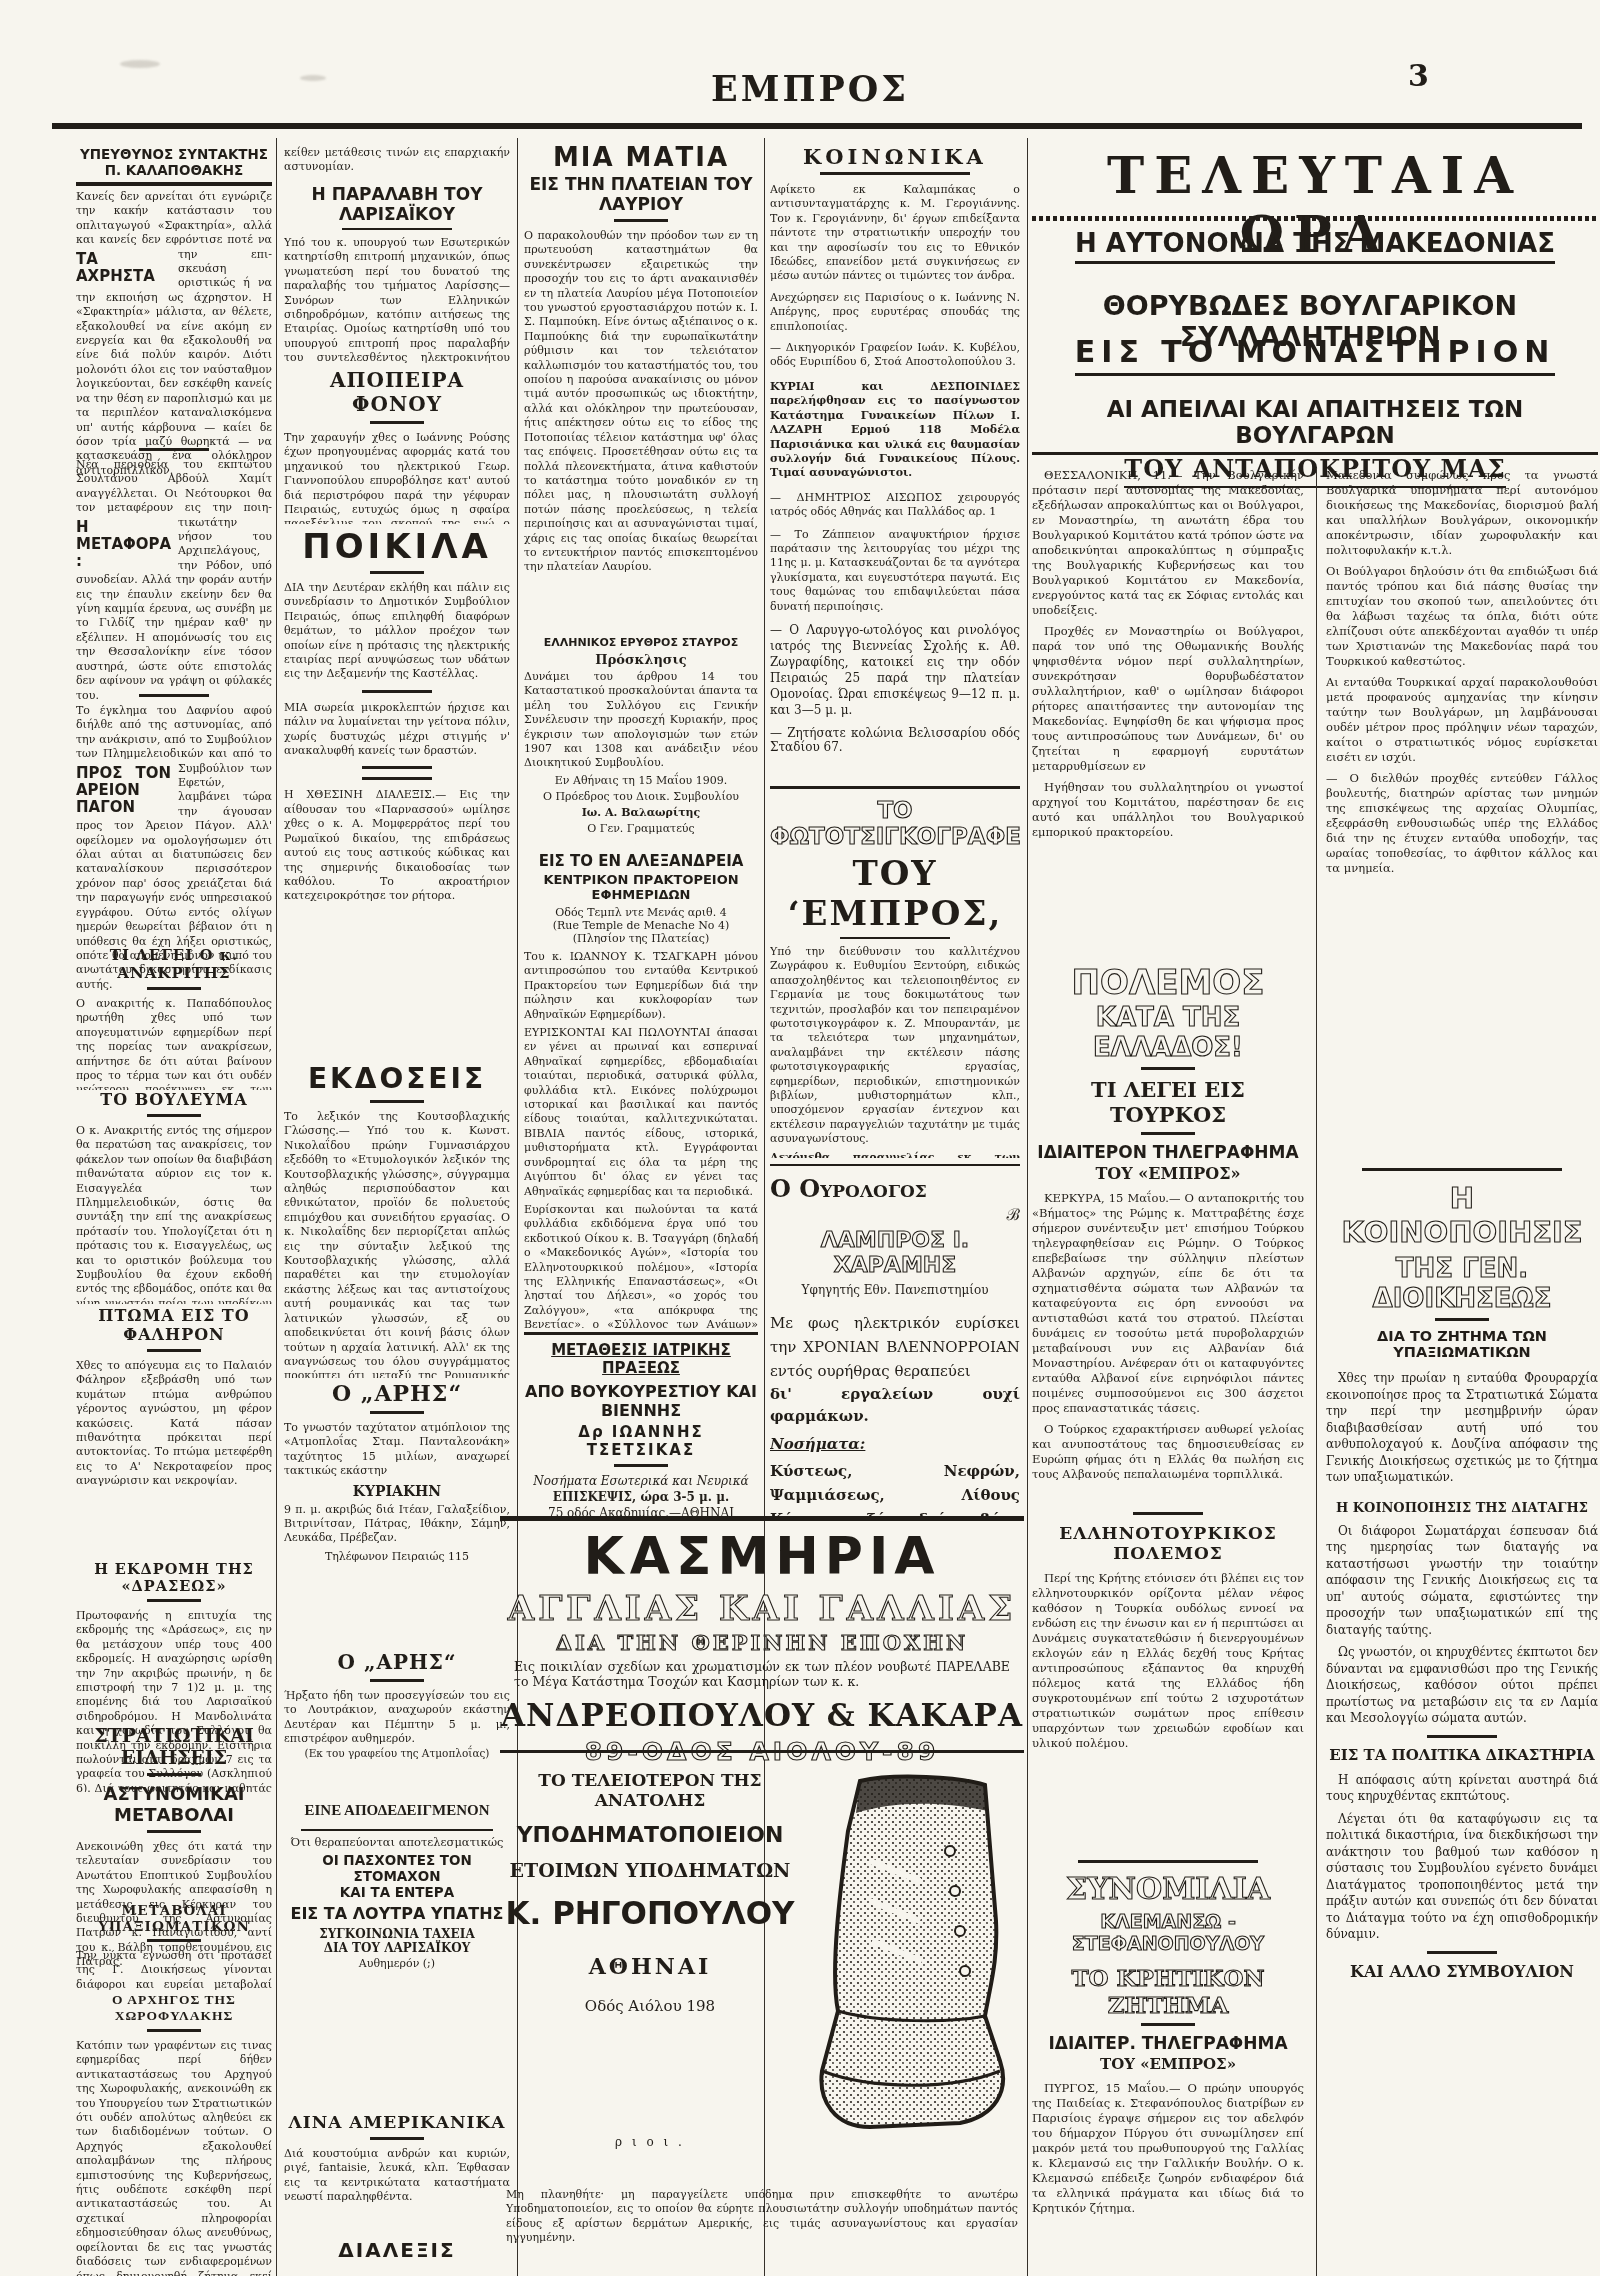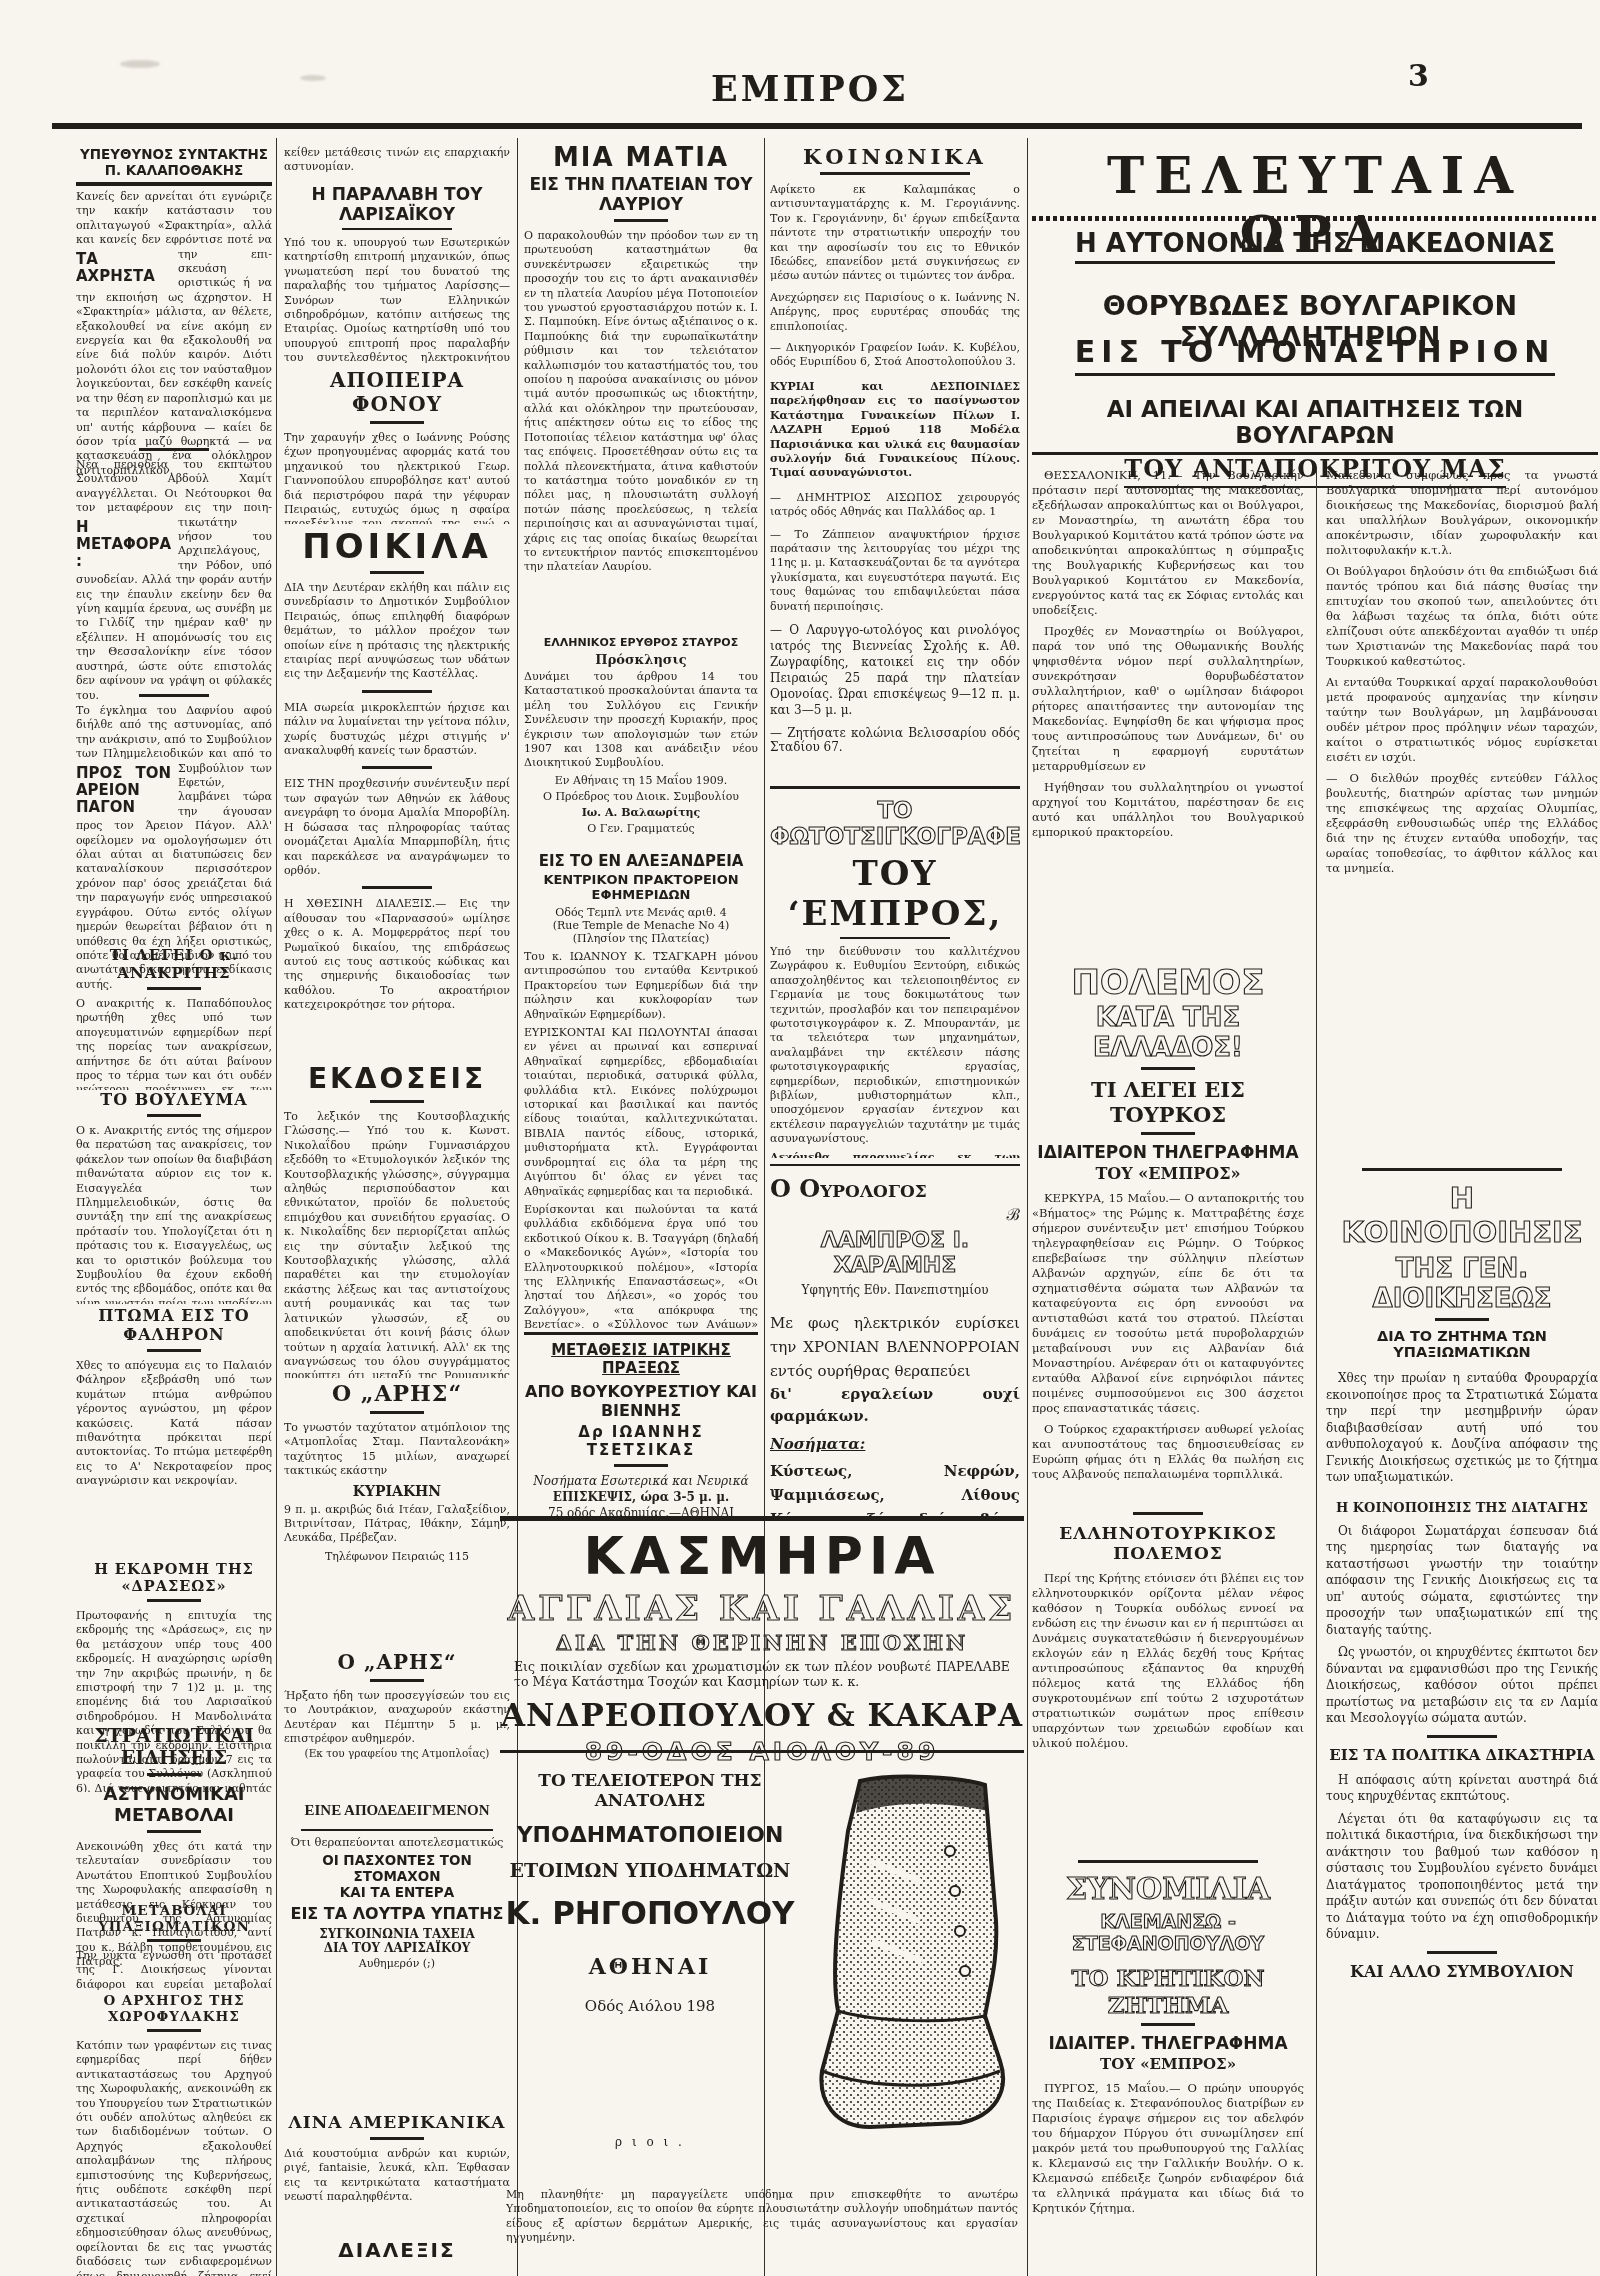--- a/index.html
+++ b/index.html
@@ -97,21 +97,21 @@
         <div class="hsans" style="font-size:18px;">ΑΣΤΥΝΟΜΙΚΑΙ ΜΕΤΑΒΟΛΑΙ</div>
         <div class="hbar"></div>
         <div class="body">Ανεκοινώθη χθες ότι κατά την τελευταίαν συνεδρίασιν του Ανωτάτου Εποπτικού Συμβουλίου της Χωροφυλακής απεφασίσθη η μετάθεσις εις Κέρκυραν του διευθυντού της Αστυνομίας Πατρών κ. Παναγιωτίδου, αντί του κ. Βάλβη τοποθετουμένου εις Πάτρας.</div>
       </div>
       <div class="abs" style="top:1762px;height:88px;overflow:hidden;">
         <div class="hsec" style="font-size:13.5px;">ΜΕΤΑΒΟΛΑΙ ΥΠΑΞΙΩΜΑΤΙΚΩΝ</div>
         <div class="hbar"></div>
         <div class="body">Την νύκτα εγνώσθη ότι προτάσει της Γ. Διοικήσεως γίνονται διάφοροι και ευρείαι μεταβολαί υπαξιωματικών ιδίως εις το σώμα του Πυροβολικού.</div>
       </div>
       <div class="abs" style="top:1852px;height:284px;overflow:hidden;">
-        <div class="hsec" style="font-size:13.5px;">Ο ΑΡΧΗΓΟΣ ΤΗΣ ΧΩΡΟΦΥΛΑΚΗΣ</div>
+        <div class="hsec" style="font-size:13.5px;font-family:Liberation Serif, serif;">Ο ΑΡΧΗΓΟΣ ΤΗΣ ΧΩΡΟΦΥΛΑΚΗΣ</div>
         <div class="hbar"></div>
         <div class="body">Κατόπιν των γραφέντων εις τινας εφημερίδας περί δήθεν αντικαταστάσεως του Αρχηγού της Χωροφυλακής, ανεκοινώθη εκ του Υπουργείου των Στρατιωτικών ότι ουδέν απολύτως αληθεύει εκ των διαδιδομένων τούτων. Ο Αρχηγός εξακολουθεί απολαμβάνων της πλήρους εμπιστοσύνης της Κυβερνήσεως, ήτις ουδέποτε εσκέφθη περί αντικαταστάσεώς του. Αι σχετικαί πληροφορίαι εδημοσιεύθησαν όλως ανευθύνως, οφείλονται δε εις τας γνωστάς διαδόσεις των ενδιαφερομένων όπως δημιουργηθή ζήτημα εκεί όπου δεν υπάρχει. Εν πάση περιπτώσει το ζήτημα θα λυθή οριστικώς μετά την επάνοδον του κ. Υπουργού εκ της ανά την Πελοπόννησον περιοδείας του.</div>
       </div>
     </div>
   </div>
 
   <div class="col" id="c2" style="left:284px;top:140px;width:226px;height:2136px;">
     <div style="position:relative;height:100%;">
       <div class="abs body nindent" style="top:6px;">κείθεν μετάθεσις τινών εις επαρχιακήν αστυνομίαν.</div>
       <div class="abs" style="top:44px;height:182px;overflow:hidden;">
@@ -124,21 +124,20 @@
         <div class="hbar"></div>
         <div class="body">Την χαραυγήν χθες ο Ιωάννης Ρούσης έχων προηγουμένας αφορμάς κατά του μηχανικού του ηλεκτρικού Γεωρ. Γιαννοπούλου επυροβόλησε κατ' αυτού διά περιστρόφου παρά την γέφυραν Πειραιώς, ευτυχώς όμως η σφαίρα παρεξέκλινε του σκοπού της, ενώ ο Γιαννόπουλος ετρέπετο εις άτακτον φυγήν και ούτω εσώζετο. Η Αστυνομία καταζητεί τον Ρούσην.</div>
       </div>
       <div class="abs" style="top:386px;height:534px;overflow:hidden;">
         <div class="hsans" style="font-size:34px;letter-spacing:4px;">ΠΟΙΚΙΛΑ</div>
         <div class="hbar"></div>
         <div class="body">ΔΙΑ την Δευτέραν εκλήθη και πάλιν εις συνεδρίασιν το Δημοτικόν Συμβούλιον Πειραιώς, όπως επιληφθή διαφόρων θεμάτων, το μάλλον προέχον των οποίων είνε η πρότασις της ηλεκτρικής εταιρίας περί ανυψώσεως των υδάτων εις την Δεξαμενήν της Καστέλλας.</div>
         <div class="divider"></div>
         <div class="body">ΜΙΑ σωρεία μικροκλεπτών ήρχισε και πάλιν να λυμαίνεται την γείτονα πόλιν, χωρίς δυστυχώς μέχρι στιγμής ν' ανακαλυφθή κανείς των δραστών.</div>
         <div class="divider"></div>
-        <div class="body">ΕΙΣ ΤΗΝ προχθεσινήν συνέντευξιν περί των σφαγών των Αθηνών εκ λάθους ανεγράφη το όνομα Αμαλία Μποροβίλη. Η δώσασα τας πληροφορίας ταύτας ονομάζεται Αμαλία Μπαρμποβίλη, ήτις και παρεκάλεσε να αναγράψωμεν το ορθόν.</div>
         <div class="divider"></div>
         <div class="body">Η ΧΘΕΣΙΝΗ ΔΙΑΛΕΞΙΣ.— Εις την αίθουσαν του «Παρνασσού» ωμίλησε χθες ο κ. Α. Μομφερράτος περί του Ρωμαϊκού δικαίου, της επιδράσεως αυτού εις τους αστικούς κώδικας και της σημερινής δικαιοδοσίας των καθόλου. Το ακροατήριον κατεχειροκρότησε τον ρήτορα.</div>
       </div>
       <div class="abs" style="top:922px;height:316px;overflow:hidden;">
         <div class="hsans" style="font-size:28px;letter-spacing:3px;">ΕΚΔΟΣΕΙΣ</div>
         <div class="hbar"></div>
         <div class="body">Το λεξικόν της Κουτσοβλαχικής Γλώσσης.— Υπό του κ. Κωνστ. Νικολαΐδου πρώην Γυμνασιάρχου εξεδόθη το «Ετυμολογικόν λεξικόν της Κουτσοβλαχικής γλώσσης», σύγγραμμα αληθώς περισπούδαστον και εθνικώτατον, προϊόν δε πολυετούς επιμόχθου και συνειδήτου εργασίας. Ο κ. Νικολαΐδης δεν περιορίζεται απλώς εις την σύνταξιν λεξικού της Κουτσοβλαχικής γλώσσης, αλλά παραθέτει και την ετυμολογίαν εκάστης λέξεως και τας αντιστοίχους αυτή ρουμανικάς και τας των λατινικών γλωσσών, εξ ου αποδεικνύεται ότι κοινή βάσις όλων τούτων η αρχαία λατινική. Αλλ' εκ της αναγνώσεως του όλου συγγράμματος προκύπτει ότι μεταξύ της Ρουμανικής και της Κουτσοβλαχικής γλώσσης υπάρχει ουσιώδης διαφορά.</div>
       </div>
       <div class="abs" style="top:1240px;height:268px;overflow:hidden;">
         <div class="hsec" style="font-size:22px;">Ο „ΑΡΗΣ“</div>

